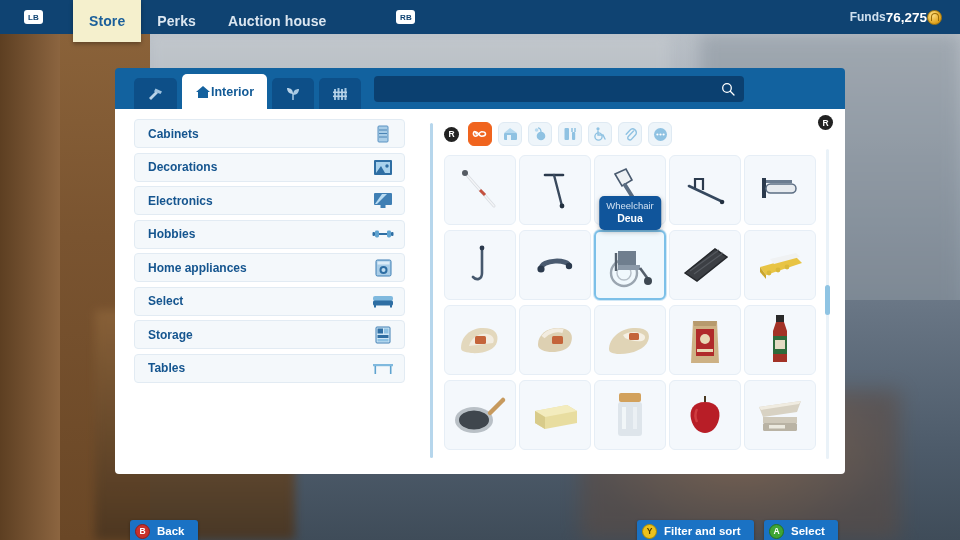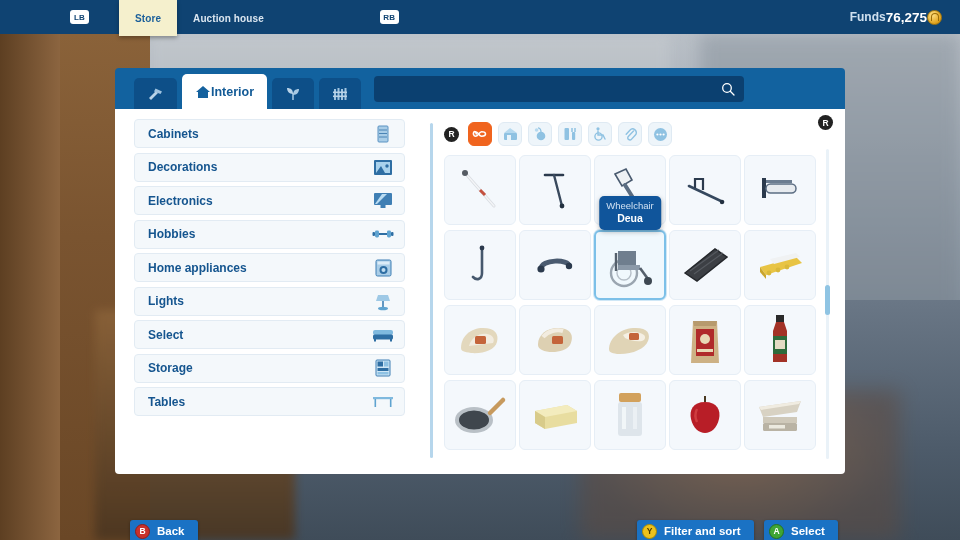--- a/index.html
+++ b/index.html
@@ -60,28 +60,27 @@
     background: #0f4372;
     display: flex; align-items: center;
     z-index: 40;
   }
   .bumper {
     width: 19px; height: 14px; border-radius: 3px;
     background: #ffffff; color: #0f4372;
     font-size: 8px; font-weight: bold;
     display: flex; align-items: center; justify-content: center;
     letter-spacing: .2px;
-    margin-left: 46px;
   }
   .lb-wrap { margin-left: 24px; }
   .nav-tabs { display: flex; align-items: stretch; height: 34px; margin-left: 30px; }
   .nav-tab {
-    padding: 0 16px; height: 36px;
+    padding: 0 16px; height: 42px;
     display: flex; align-items: center;
-    color: #dbe6f0; font-size: 10px; font-weight: bold;
+    color: #dbe6f0; font-size: 14px; font-weight: bold;
     letter-spacing: .1px;
   }
   .nav-tab.active {
     background: #f5f0cd; color: #1b5f9a;
     box-shadow: 0 2px 4px rgba(0,0,0,.3);
   }
   .rb-wrap { margin-left: 54px; }
   .funds {
     margin-left: auto; margin-right: 18px;
     display: flex; align-items: center; 
@@ -299,20 +298,21 @@
     <div class="bg-wall-left2"></div>
     <div class="bg-blur-4"></div>
   </div>
 
   <div class="topbar">
     <div class="lb-wrap">
       <div class="bumper">LB</div>
     </div>
     <div class="nav-tabs">
       <div class="nav-tab active">Store</div>
+      <div class="nav-tab">Perks</div>
       <div class="nav-tab">Auction house</div>
     </div>
     <div class="rb-wrap">
       <div class="bumper">RB</div>
     </div>
     <div class="funds">
       <span>Funds</span>
       <span class="funds-value">76,275</span>
       <span class="coin"></span>
     </div>
@@ -421,30 +421,20 @@
           <span class="cat-ico">
             <svg width="17" height="18" viewBox="0 0 17 18">
               <rect x="1" y="1" width="15" height="16" rx="1.5" fill="#a9cde7" stroke="#3f7fb4" stroke-width="1"></rect>
               <rect x="2.5" y="2.5" width="12" height="3" fill="#dcecf7"></rect>
               <circle cx="8.5" cy="11" r="4" fill="#2e6ea3"></circle>
               <circle cx="8.5" cy="11" r="2" fill="#bfdcf0"></circle>
             </svg>
           </span>
         </div>
 
-        <div class="cat">
-          <span class="cat-label">Lights</span>
-          <span class="cat-ico">
-            <svg width="20" height="19" viewBox="0 0 20 19">
-              <path d="M5 3 L15 3 L17 9 L3 9 Z" fill="#9ec9e6"></path>
-              <rect x="9.2" y="9" width="1.6" height="7" fill="#3f7fb4"></rect>
-              <ellipse cx="10" cy="16.5" rx="5" ry="1.8" fill="#5fa3d0"></ellipse>
-            </svg>
-          </span>
-        </div>
 
         <div class="cat">
           <span class="cat-label">Select</span>
           <span class="cat-ico">
             <svg width="22" height="14" viewBox="0 0 22 14">
               <rect x="1" y="2" width="20" height="5" rx="2" fill="#7fb9de"></rect>
               <rect x="1" y="6.5" width="20" height="5" rx="1.5" fill="#2e6ea3"></rect>
               <rect x="2" y="11" width="2" height="2.5" fill="#2e6ea3"></rect>
               <rect x="18" y="11" width="2" height="2.5" fill="#2e6ea3"></rect>
             </svg>

